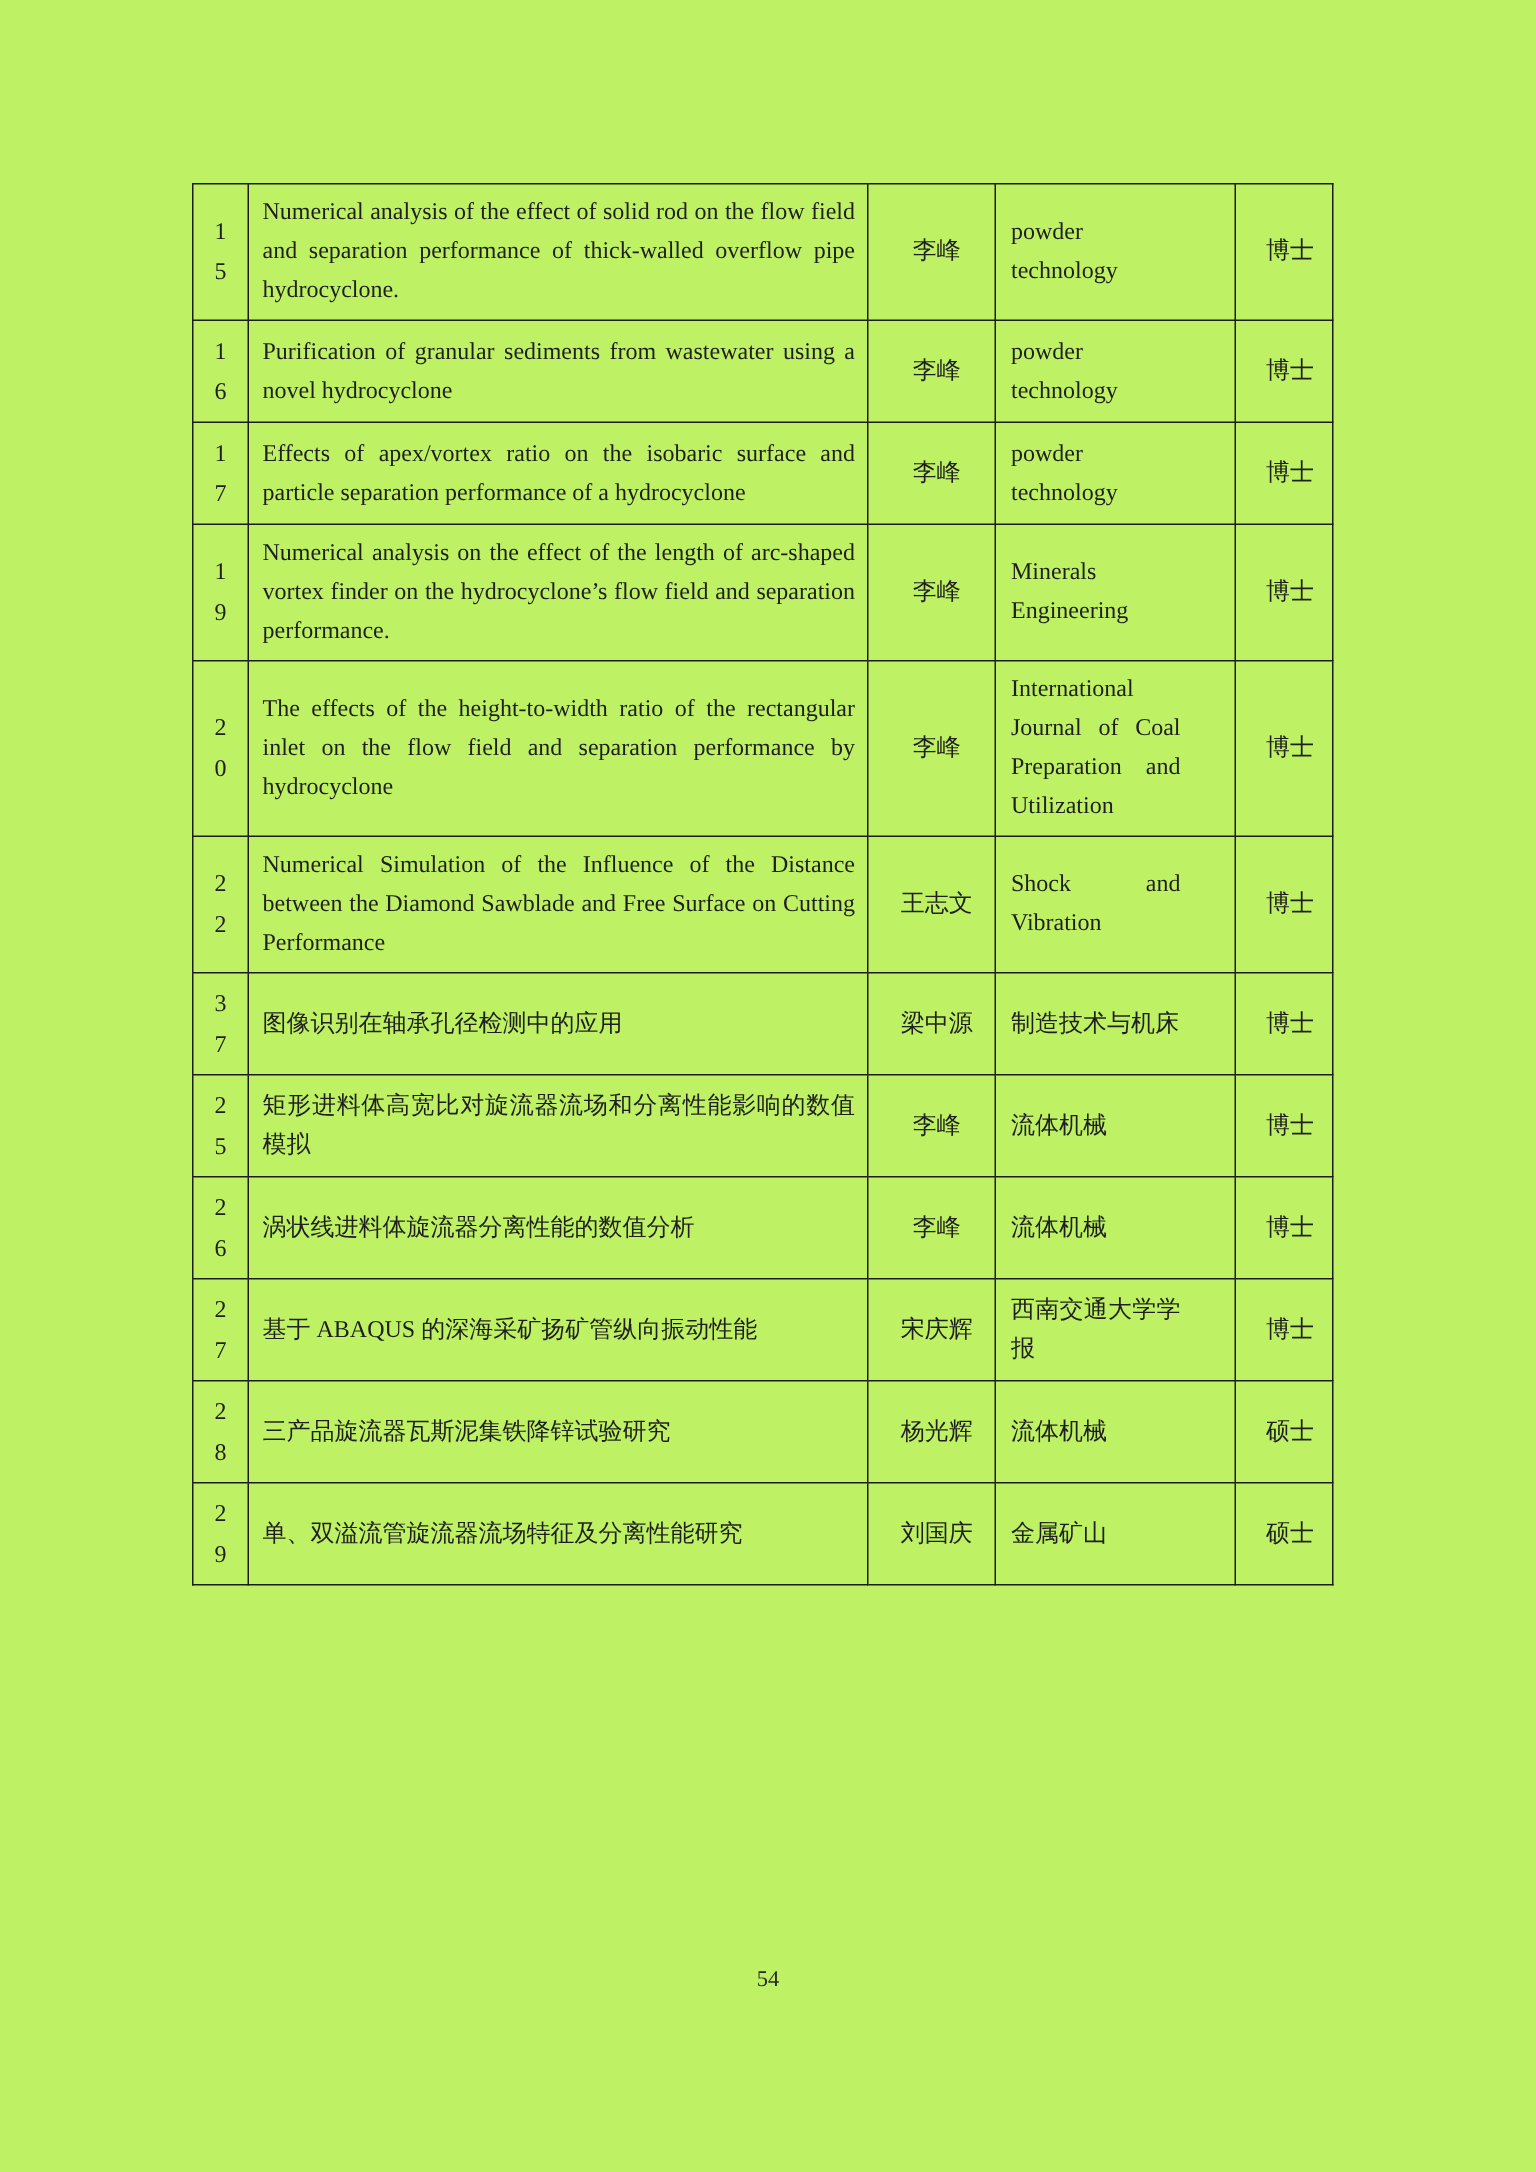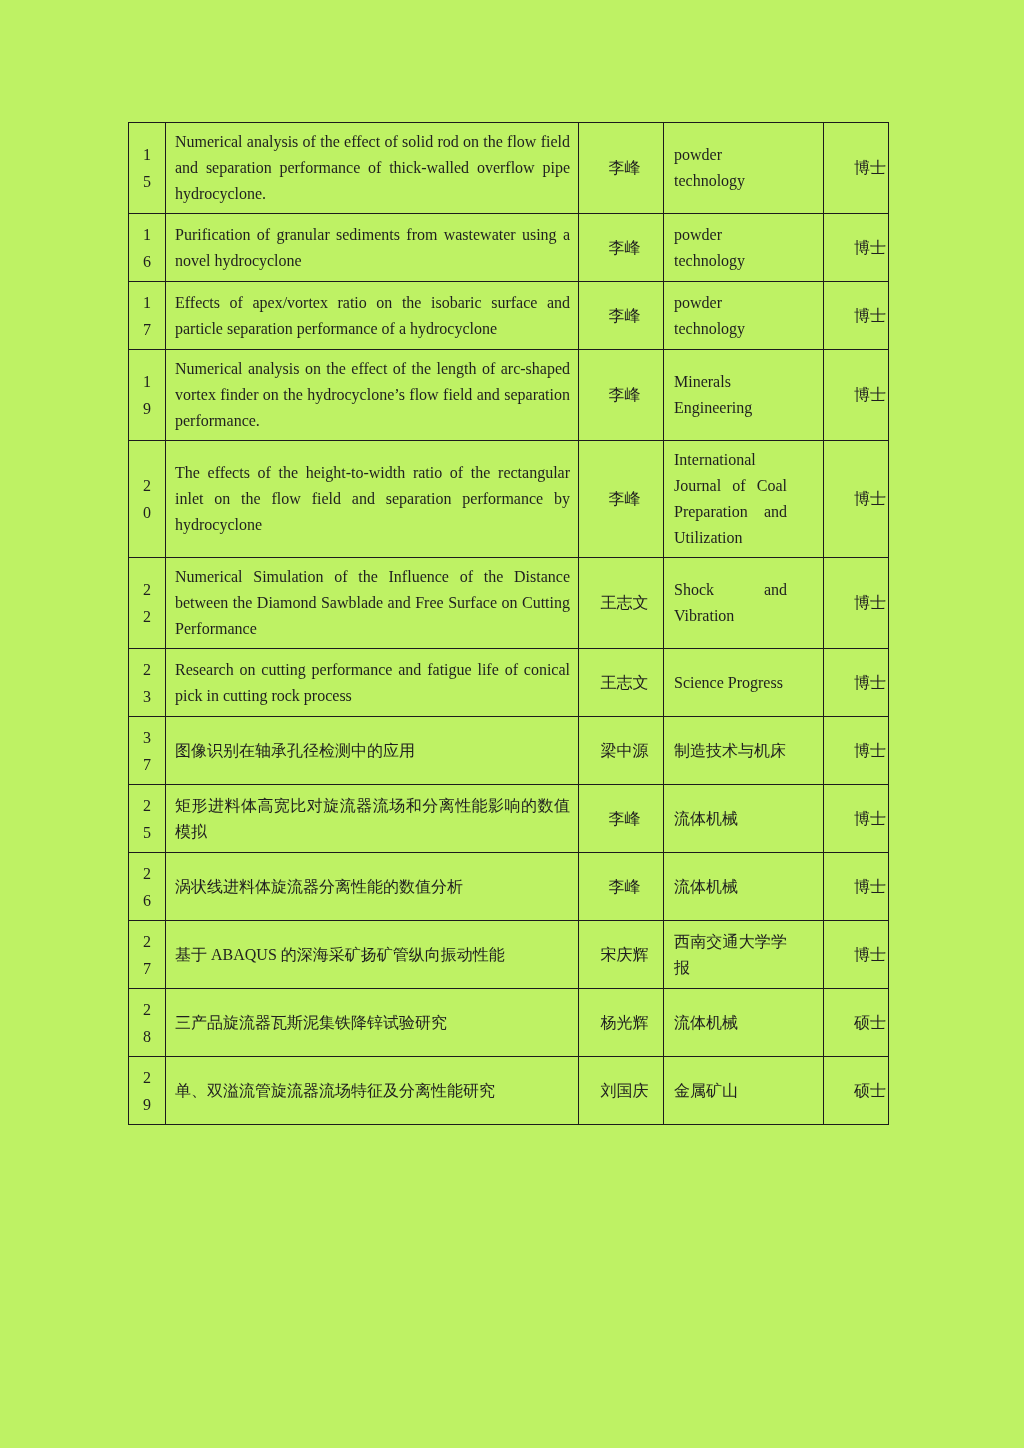--- a/index.html
+++ b/index.html
@@ -43,21 +43,21 @@
     text-align: center;
     padding: 6px 4px 6px 11px;
   }
   td.c-journal {
     width: 160px;
     text-align: justify;
     padding: 6px 36px 6px 10px;
   }
   td.c-degree {
     width: 65px;
-    text-align: right;
+    text-align: center;
     padding: 6px 2px 6px 10px;
     margin-top: 44px;
   }
   .page-footer {
     position: absolute;
     top: 1312px;
     left: 0;
     width: 100%;
     text-align: center;
     font-size: 15px;
@@ -116,27 +116,20 @@
           <td class="c-degree">博士</td>
         </tr>
         <tr class="pub-row">
           <td class="c-no"><span class="no-stack">22</span></td>
           <td class="c-title">Numerical Simulation of the Influence of the Distance between the Diamond Sawblade and Free Surface on Cutting Performance</td>
           <td class="c-author">王志文</td>
           <td class="c-journal">Shock and Vibration</td>
           <td class="c-degree">博士</td>
         </tr>
         <tr class="pub-row">
-          <td class="c-no"><span class="no-stack">23</span></td>
-          <td class="c-title">Research on cutting performance and fatigue life of conical pick in cutting rock process</td>
-          <td class="c-author">王志文</td>
-          <td class="c-journal">Science Progress</td>
-          <td class="c-degree">博士</td>
-        </tr>
-        <tr class="pub-row">
           <td class="c-no"><span class="no-stack">37</span></td>
           <td class="c-title">图像识别在轴承孔径检测中的应用</td>
           <td class="c-author">梁中源</td>
           <td class="c-journal">制造技术与机床</td>
           <td class="c-degree">博士</td>
         </tr>
         <tr class="pub-row">
           <td class="c-no"><span class="no-stack">25</span></td>
           <td class="c-title">矩形进料体高宽比对旋流器流场和分离性能影响的数值模拟</td>
           <td class="c-author">李峰</td>
@@ -168,14 +161,15 @@
           <td class="c-no"><span class="no-stack">29</span></td>
           <td class="c-title">单、双溢流管旋流器流场特征及分离性能研究</td>
           <td class="c-author">刘国庆</td>
           <td class="c-journal">金属矿山</td>
           <td class="c-degree">硕士</td>
         </tr>
       </tbody>
     </table>
   </div>
 
+  <div class="page-footer">54</div>
 
 </div>
 
 </body></html>

